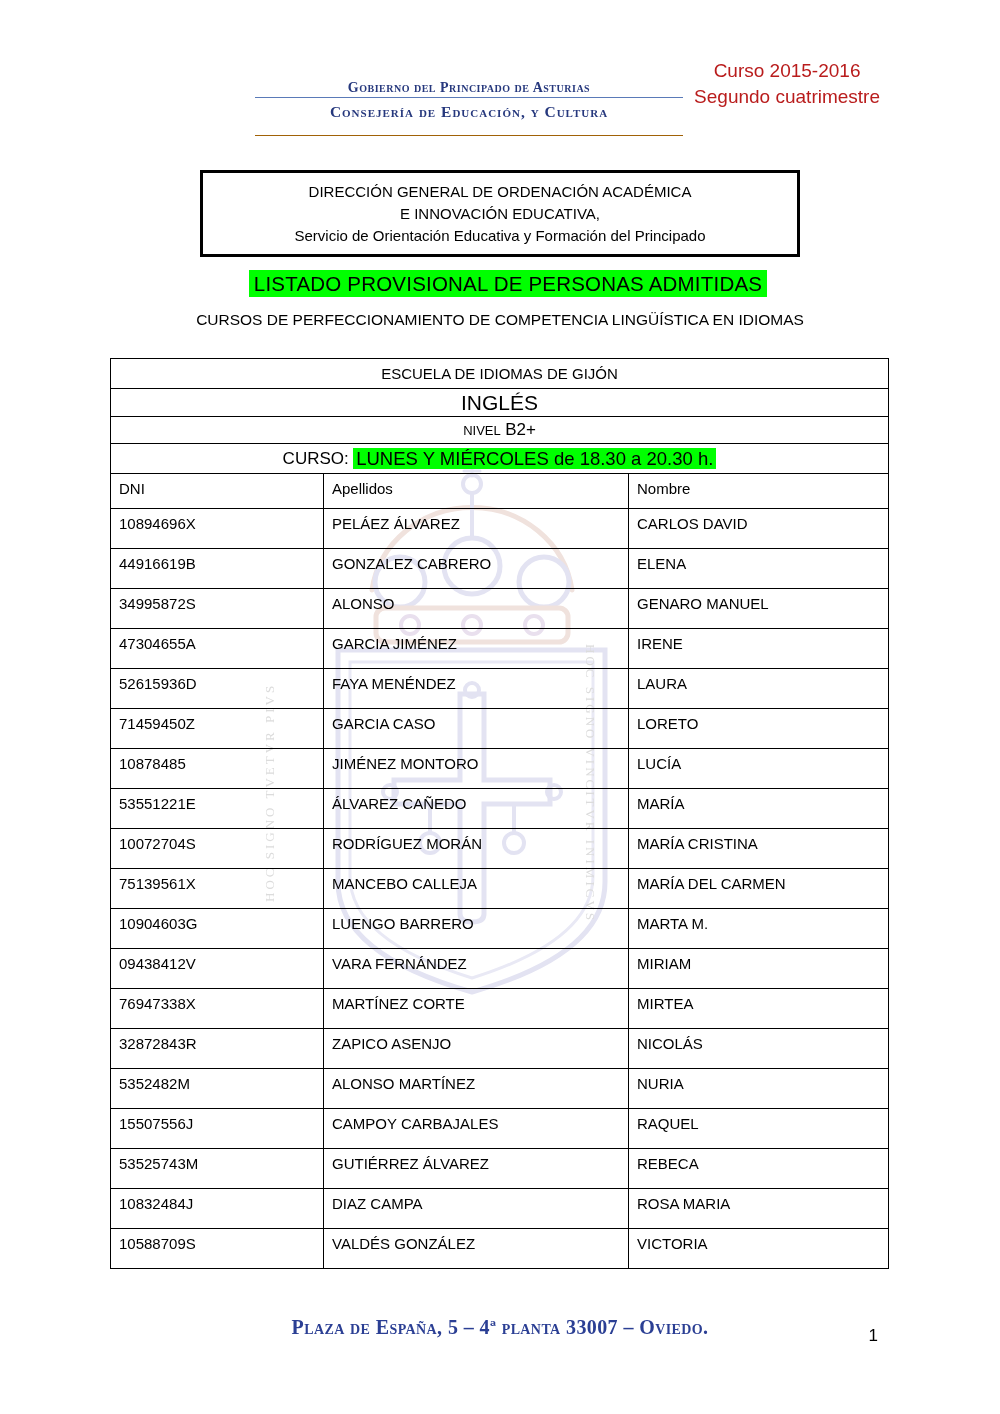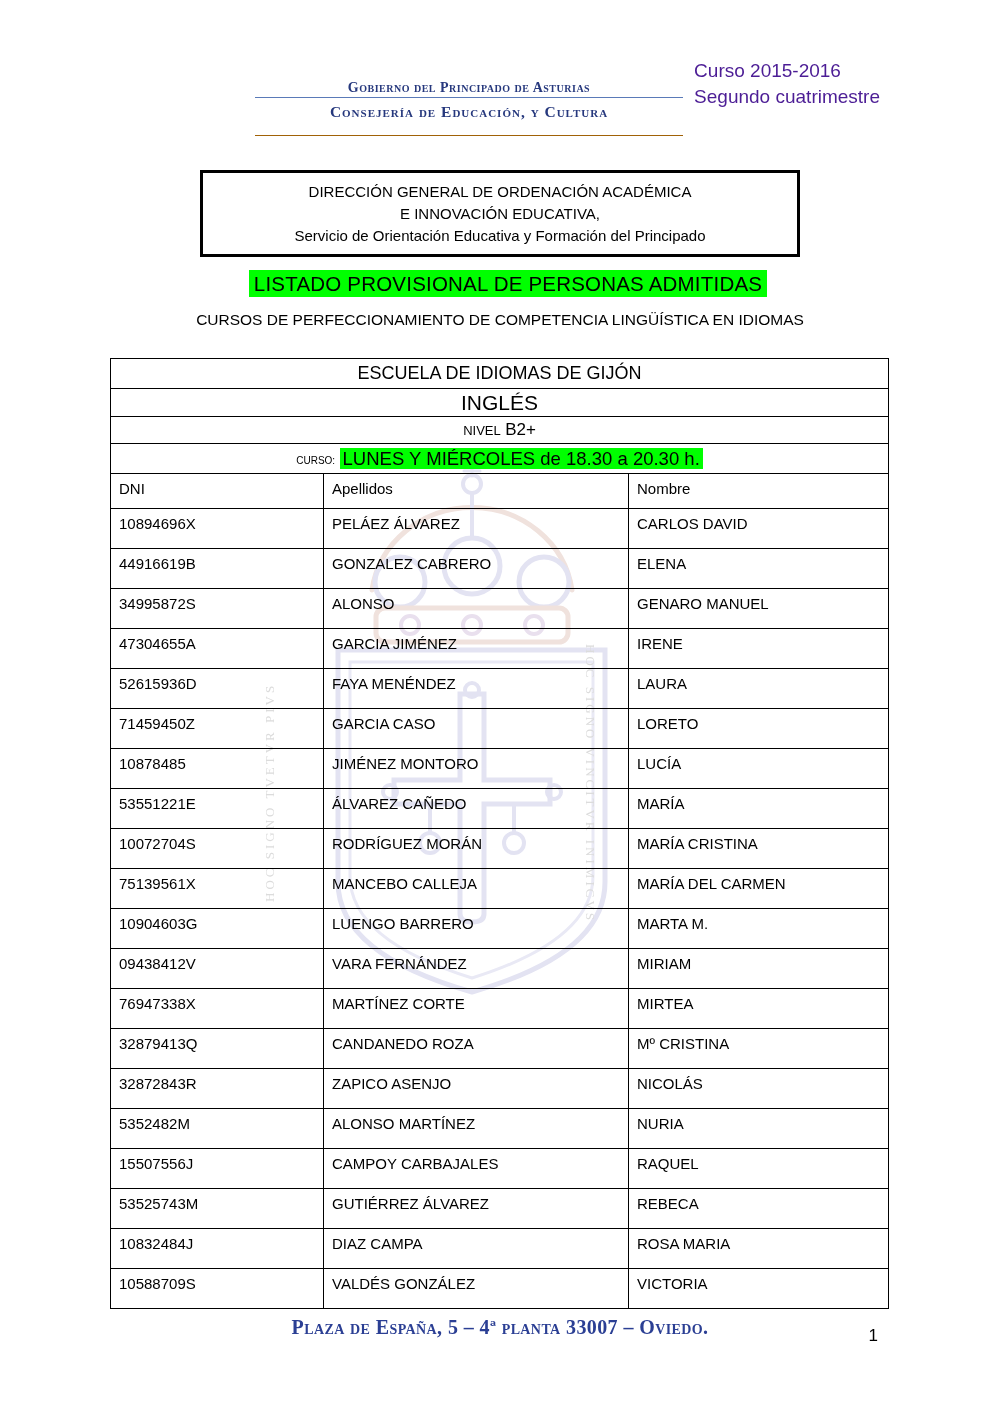--- a/index.html
+++ b/index.html
@@ -8,23 +8,23 @@
     width: 1000px; height: 1414px;
     position: relative;
     font-family: "Liberation Sans", sans-serif;
     color: #000;
     overflow: hidden;
   }
 
   
   .curso-block {
     position: absolute; top: 58px; right: 120px;
-    text-align: left;
+    text-align: center;
     font-size: 19px; line-height: 1.35;
-    color: #4c1d95;
+    color: #b91c1c;
     margin-left: 28px;
   }
   .gov-block {
     position: absolute; left: 255px; top: 80px; width: 428px;
     text-align: center;
     font-family: "Liberation Serif", serif;
     font-variant: small-caps;
     color: #26387d;
   }
   .gov-name {
@@ -65,27 +65,27 @@
     table-layout: fixed;
     z-index: 1;
     background: transparent;
   }
   table.roster th, table.roster td {
     border: 1px solid #000;
     font-weight: normal;
     background: transparent;
   }
   .hdr-row td { text-align: center; }
-  .row-school td   { height: 30px; font-size: 18px; }
+  .row-school td   { height: 30px; font-size: 15px; }
   .row-language td { height: 28px; font-size: 21px; }
   .row-level td    { height: 27px; }
   .level-label { font-size: 13px; }
   .level-value { font-size: 17px; }
   .row-course td  { height: 30px; }
-  .course-label { font-size: 10px; vertical-align: 1px; margin-top: 24px; }
+  .course-label { font-size: 17px; vertical-align: 1px; margin-top: 24px; }
   .course-value { font-size: 18.5px; padding: 0 3px; }
   .col-head-row th {
     height: 35px; text-align: left; font-size: 15px;
     padding: 6px 0 0 8px; vertical-align: top;
   }
   .data-row td {
     height: 40px; font-size: 15px;
     padding: 6px 0 0 8px; vertical-align: top;
     white-space: nowrap; overflow: hidden;
   }
@@ -249,25 +249,20 @@
     <td>09438412V</td>
     <td>VARA FERNÁNDEZ</td>
     <td>MIRIAM</td>
   </tr>
       <tr class="data-row">
     <td>76947338X</td>
     <td>MARTÍNEZ CORTE</td>
     <td>MIRTEA</td>
   </tr>
       <tr class="data-row">
-    <td>32879413Q</td>
-    <td>CANDANEDO ROZA</td>
-    <td>Mº CRISTINA</td>
-  </tr>
-      <tr class="data-row">
     <td>32872843R</td>
     <td>ZAPICO ASENJO</td>
     <td>NICOLÁS</td>
   </tr>
       <tr class="data-row">
     <td>5352482M</td>
     <td>ALONSO MARTÍNEZ</td>
     <td>NURIA</td>
   </tr>
       <tr class="data-row">

